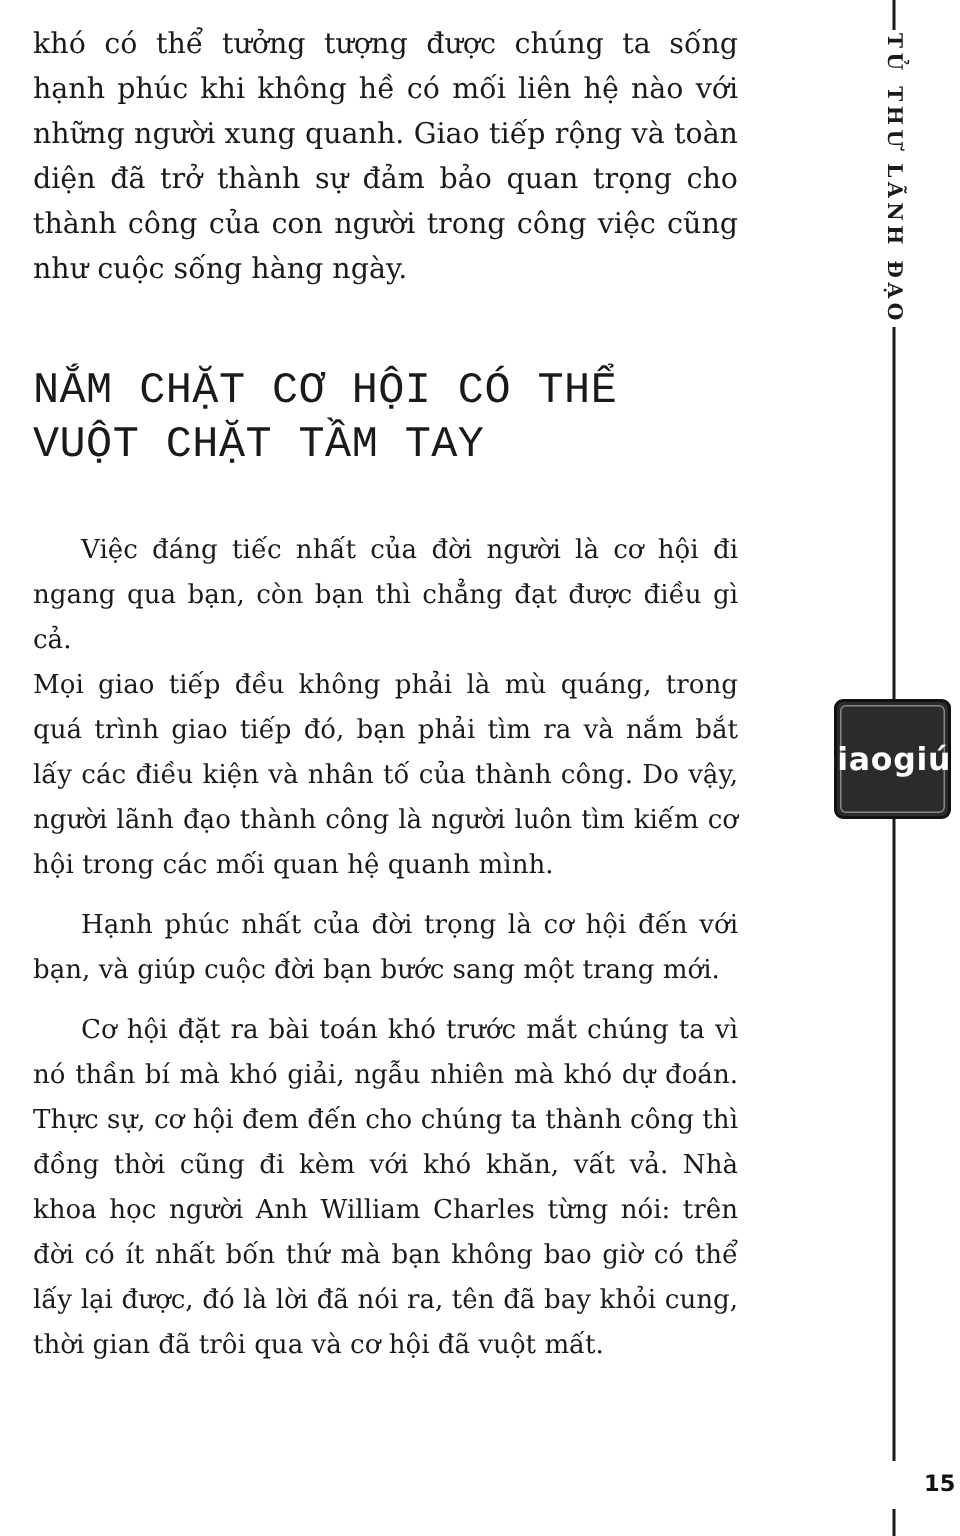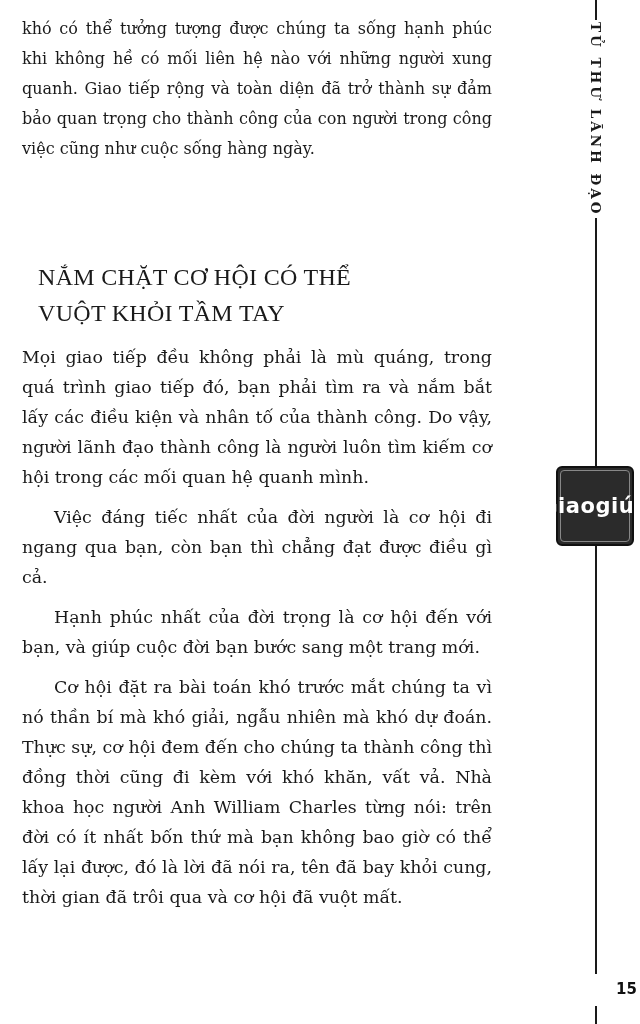--- a/index.html
+++ b/index.html
@@ -1,45 +1,45 @@
 <!DOCTYPE html>
 <html><head>
 <meta charset="utf-8">
 <style>
   html, body { margin: 0; padding: 0; background: #ffffff; }
   body { width: 640px; height: 1024px; position: relative; overflow: hidden; color: #1a1a1a; }
-  .page-body { position: absolute; left: 22px; top: 14px; width: 470px; font-family: "DejaVu Serif", serif; font-size: 16px; line-height: 30px; }
+  .page-body { position: absolute; left: 22px; top: 14px; width: 470px; font-family: "DejaVu Serif", serif; font-size: 19px; line-height: 30px; }
   .para { margin: 0; text-align: justify; text-align-last: left; }
   .para.indent { text-indent: 32px; }
   .gap-small { margin-top: 10px; }
-  .heading { position: absolute; left: 22px; top: 243px; width: 470px; font-family: Liberation Serif, serif; font-size: 24px; line-height: 36px; letter-spacing: 0.3px; font-weight: normal; margin: 16px; }
+  .heading { position: absolute; left: 22px; top: 243px; width: 470px; font-family: Liberation Mono, monospace; font-size: 29px; line-height: 36px; letter-spacing: 0.3px; font-weight: normal; margin: 0; }
   .section2 { position: absolute; left: 22px; top: 342px; width: 470px; font-family: "DejaVu Serif", serif; font-size: 17.4px; line-height: 30px; }
   .rule { position: absolute; left: 595px; width: 2px; background: #1a1a1a; }
   .running-title { position: absolute; left: 586px; top: 24px; width: 20px; height: 190px; display: flex; align-items: center; justify-content: center; }
   .running-title span { writing-mode: vertical-rl; font-family: "DejaVu Serif", serif; font-size: 13.5px; letter-spacing: 3px; font-weight: bold; color: #1a1a1a; white-space: nowrap; }
   .badge { position: absolute; left: 556px; top: 466px; width: 78px; height: 80px; background: #2b2b2b; border-radius: 6px; border: 2px solid #111; box-sizing: border-box; display: flex; flex-direction: column; align-items: center; justify-content: center; }
   .badge-inner { width: 68px; height: 70px; border: 1px solid #888; border-radius: 4px; display: flex; flex-direction: row; align-items: center; justify-content: center; }
   .badge span { display: block; color: #ffffff; font-family: "DejaVu Sans", sans-serif; font-weight: bold; font-size: 21px; line-height: 24px; letter-spacing: 0.5px; }
   .page-number { position: absolute; left: 616px; top: 980px; width: 30px; text-align: left; font-family: "DejaVu Sans", sans-serif; font-weight: bold; font-size: 15px; color: #111; }
 </style>
 </head>
 <body>
 
 <div class="page-body">
   <p class="para">khó có thể tưởng tượng được chúng ta sống hạnh phúc khi không hề có mối liên hệ nào với những người xung quanh. Giao tiếp rộng và toàn diện đã trở thành sự đảm bảo quan trọng cho thành công của con người trong công việc cũng như cuộc sống hàng ngày.</p>
 </div>
 
 <h2 class="heading">
   <span>NẮM CHẶT CƠ HỘI CÓ THỂ</span><br>
-  <span>VUỘT KHỎI TẦM TAY</span>
+  <span>VUỘT CHẶT TẦM TAY</span>
 </h2>
 
 <div class="section2">
+  <p class="para indent gap-small">Việc đáng tiếc nhất của đời người là cơ hội đi ngang qua bạn, còn bạn thì chẳng đạt được điều gì cả.</p>
   <p class="para">Mọi giao tiếp đều không phải là mù quáng, trong quá trình giao tiếp đó, bạn phải tìm ra và nắm bắt lấy các điều kiện và nhân tố của thành công. Do vậy, người lãnh đạo thành công là người luôn tìm kiếm cơ hội trong các mối quan hệ quanh mình.</p>
-  <p class="para indent gap-small">Việc đáng tiếc nhất của đời người là cơ hội đi ngang qua bạn, còn bạn thì chẳng đạt được điều gì cả.</p>
   <p class="para indent gap-small">Hạnh phúc nhất của đời trọng là cơ hội đến với bạn, và giúp cuộc đời bạn bước sang một trang mới.</p>
   <p class="para indent gap-small">Cơ hội đặt ra bài toán khó trước mắt chúng ta vì nó thần bí mà khó giải, ngẫu nhiên mà khó dự đoán. Thực sự, cơ hội đem đến cho chúng ta thành công thì đồng thời cũng đi kèm với khó khăn, vất vả. Nhà khoa học người Anh William Charles từng nói: trên đời có ít nhất bốn thứ mà bạn không bao giờ có thể lấy lại được, đó là lời đã nói ra, tên đã bay khỏi cung, thời gian đã trôi qua và cơ hội đã vuột mất.</p>
 </div>
 
 <div class="rule" style="top:0; height:20px;"></div>
 <div class="running-title">
   <span>TỦ THƯ LÃNH ĐẠO</span>
 </div>
 <div class="rule" style="top:218px; height:250px;"></div>
 

